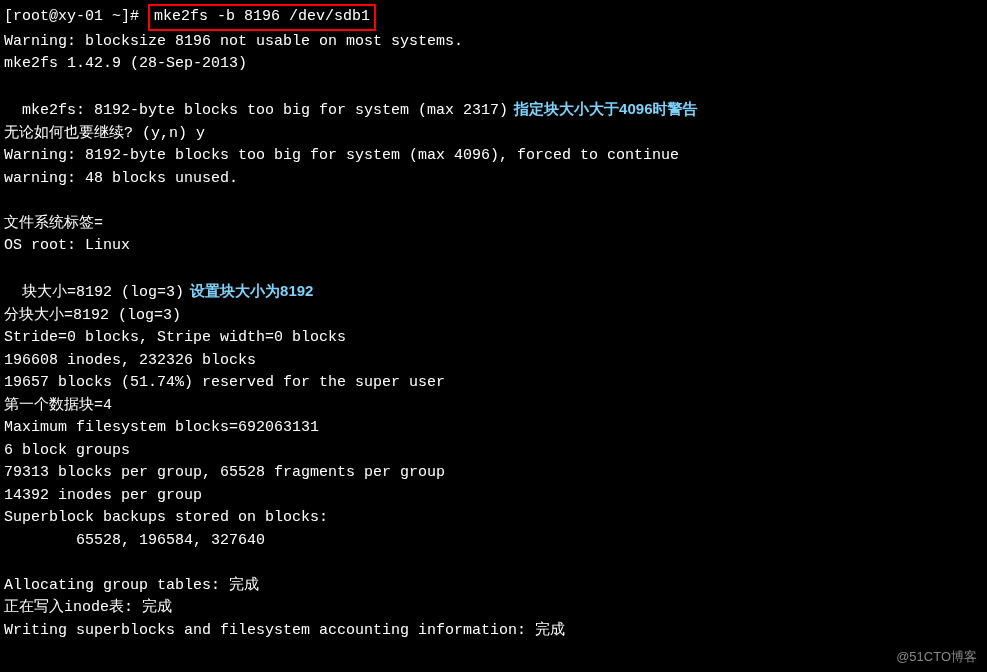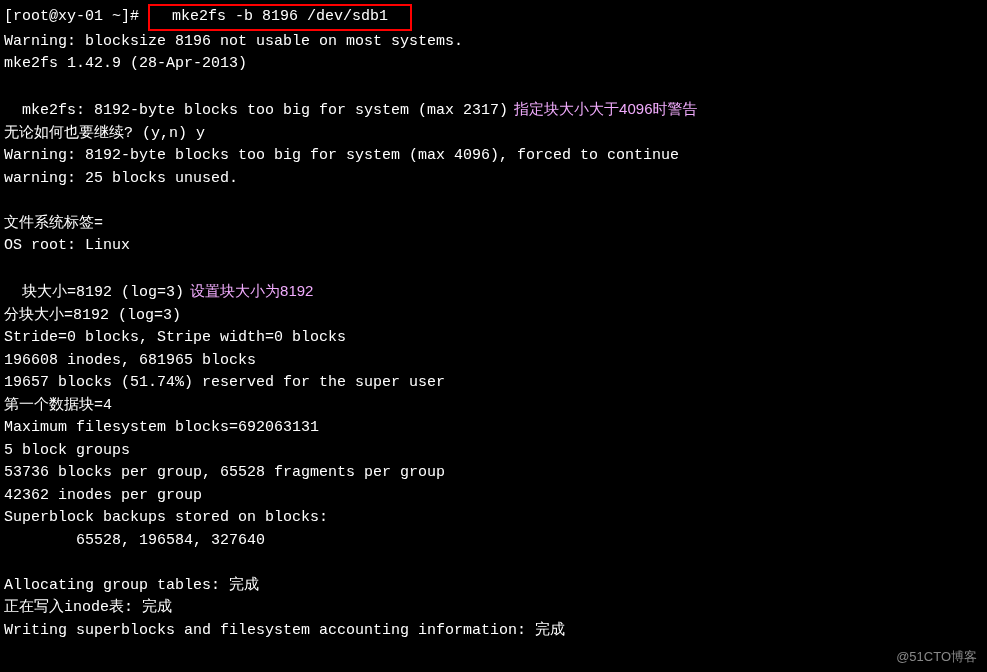--- a/index.html
+++ b/index.html
@@ -21,26 +21,26 @@
     }
     .line {
       white-space: pre;
     }
     .prompt-line {
       display: flex;
       align-items: center;
     }
     .command-box {
       border: 2px solid #ff0000;
-      padding: 0 22px;
+      padding: 0 4px;
       display: inline-block;
     }
     .annotation-inline {
-      color: #f0abfc;
-      font-weight: normal;
+      color: #7dd3fc;
+      font-weight: bold;
       font-family: 'Microsoft YaHei', SimHei, sans-serif;
       margin-left: 6px;
     }
     .watermark {
       position: absolute;
       bottom: 6px;
       right: 10px;
       color: #888;
       font-size: 13px;
       font-family: 'Microsoft YaHei', sans-serif;
@@ -49,42 +49,42 @@
   </style>
 </head>
 <body>
 
 <div class="line prompt-line">
   <span>[root@xy-01 ~]# </span>
   <span class="command-box">mke2fs -b 8196 /dev/sdb1</span>
 </div>
 
 <div class="line">Warning: blocksize 8196 not usable on most systems.</div>
-<div class="line">mke2fs 1.42.9 (28-Apr-2013)</div>
+<div class="line">mke2fs 1.42.9 (28-Sep-2013)</div>
 <div class="line">
   <span>mke2fs: 8192-byte blocks too big for system (max 2317)</span><span class="annotation-inline">指定块大小大于4096时警告</span>
 </div>
 <div class="line">无论如何也要继续? (y,n) y</div>
 <div class="line">Warning: 8192-byte blocks too big for system (max 4096), forced to continue</div>
-<div class="line">warning: 25 blocks unused.</div>
+<div class="line">warning: 48 blocks unused.</div>
 <div class="line"> </div>
 <div class="line">文件系统标签=</div>
 <div class="line">OS root: Linux</div>
 <div class="line">
   <span>块大小=8192 (log=3)</span><span class="annotation-inline">设置块大小为8192</span>
 </div>
 <div class="line">分块大小=8192 (log=3)</div>
 <div class="line">Stride=0 blocks, Stripe width=0 blocks</div>
-<div class="line">196608 inodes, 681965 blocks</div>
+<div class="line">196608 inodes, 232326 blocks</div>
 <div class="line">19657 blocks (51.74%) reserved for the super user</div>
 <div class="line">第一个数据块=4</div>
 <div class="line">Maximum filesystem blocks=692063131</div>
-<div class="line">5 block groups</div>
-<div class="line">53736 blocks per group, 65528 fragments per group</div>
-<div class="line">42362 inodes per group</div>
+<div class="line">6 block groups</div>
+<div class="line">79313 blocks per group, 65528 fragments per group</div>
+<div class="line">14392 inodes per group</div>
 <div class="line">Superblock backups stored on blocks:</div>
 <div class="line">        65528, 196584, 327640</div>
 <div class="line"> </div>
 <div class="line">Allocating group tables: 完成</div>
 <div class="line">正在写入inode表: 完成</div>
 <div class="line">Writing superblocks and filesystem accounting information: 完成</div>
 
 <div class="watermark">@51CTO博客</div>
 
 </body></html>

